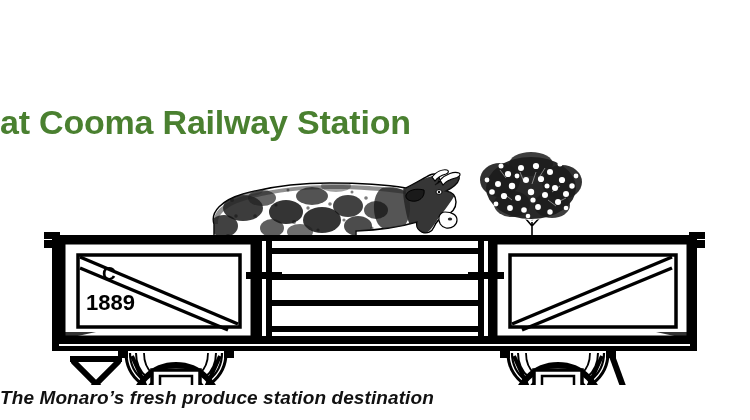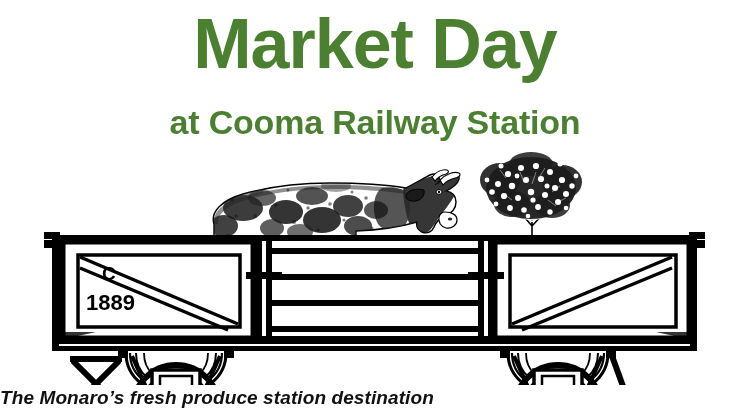--- a/index.html
+++ b/index.html
@@ -26,21 +26,21 @@
     letter-spacing: -1px;
     color: #4a8030;
     line-height: 1.05;
     white-space: nowrap;
   }
   #subtitle {
     position: absolute;
     left: 0;
     top: 104px;
     width: 750px;
-    text-align: center;
+    text-align: left;
     font-size: 34px;
     font-weight: bold;
     letter-spacing: -0.2px;
     color: #4a8030;
     line-height: 1.1;
     white-space: nowrap;
   }
   #artwork {
     position: absolute;
     left: 0;
@@ -61,21 +61,20 @@
     letter-spacing: 0.1px;
     line-height: 1.1;
     white-space: nowrap;
   }
 </style>
 </head>
 <body>
 
 <div id="poster">
 
-  <div id="title">Market Day</div>
 
   <div id="subtitle">at Cooma Railway Station</div>
 
   <div id="artwork">
     <svg viewBox="0 0 750 235" width="750" height="235">
       <defs>
 
         <clipPath id="cowBodyClip">
           <path d="M214,74 C210,62 222,50 243,44 C268,37 300,33 330,33
                    C360,33 388,35 406,38 C416,33 424,28 430,25

